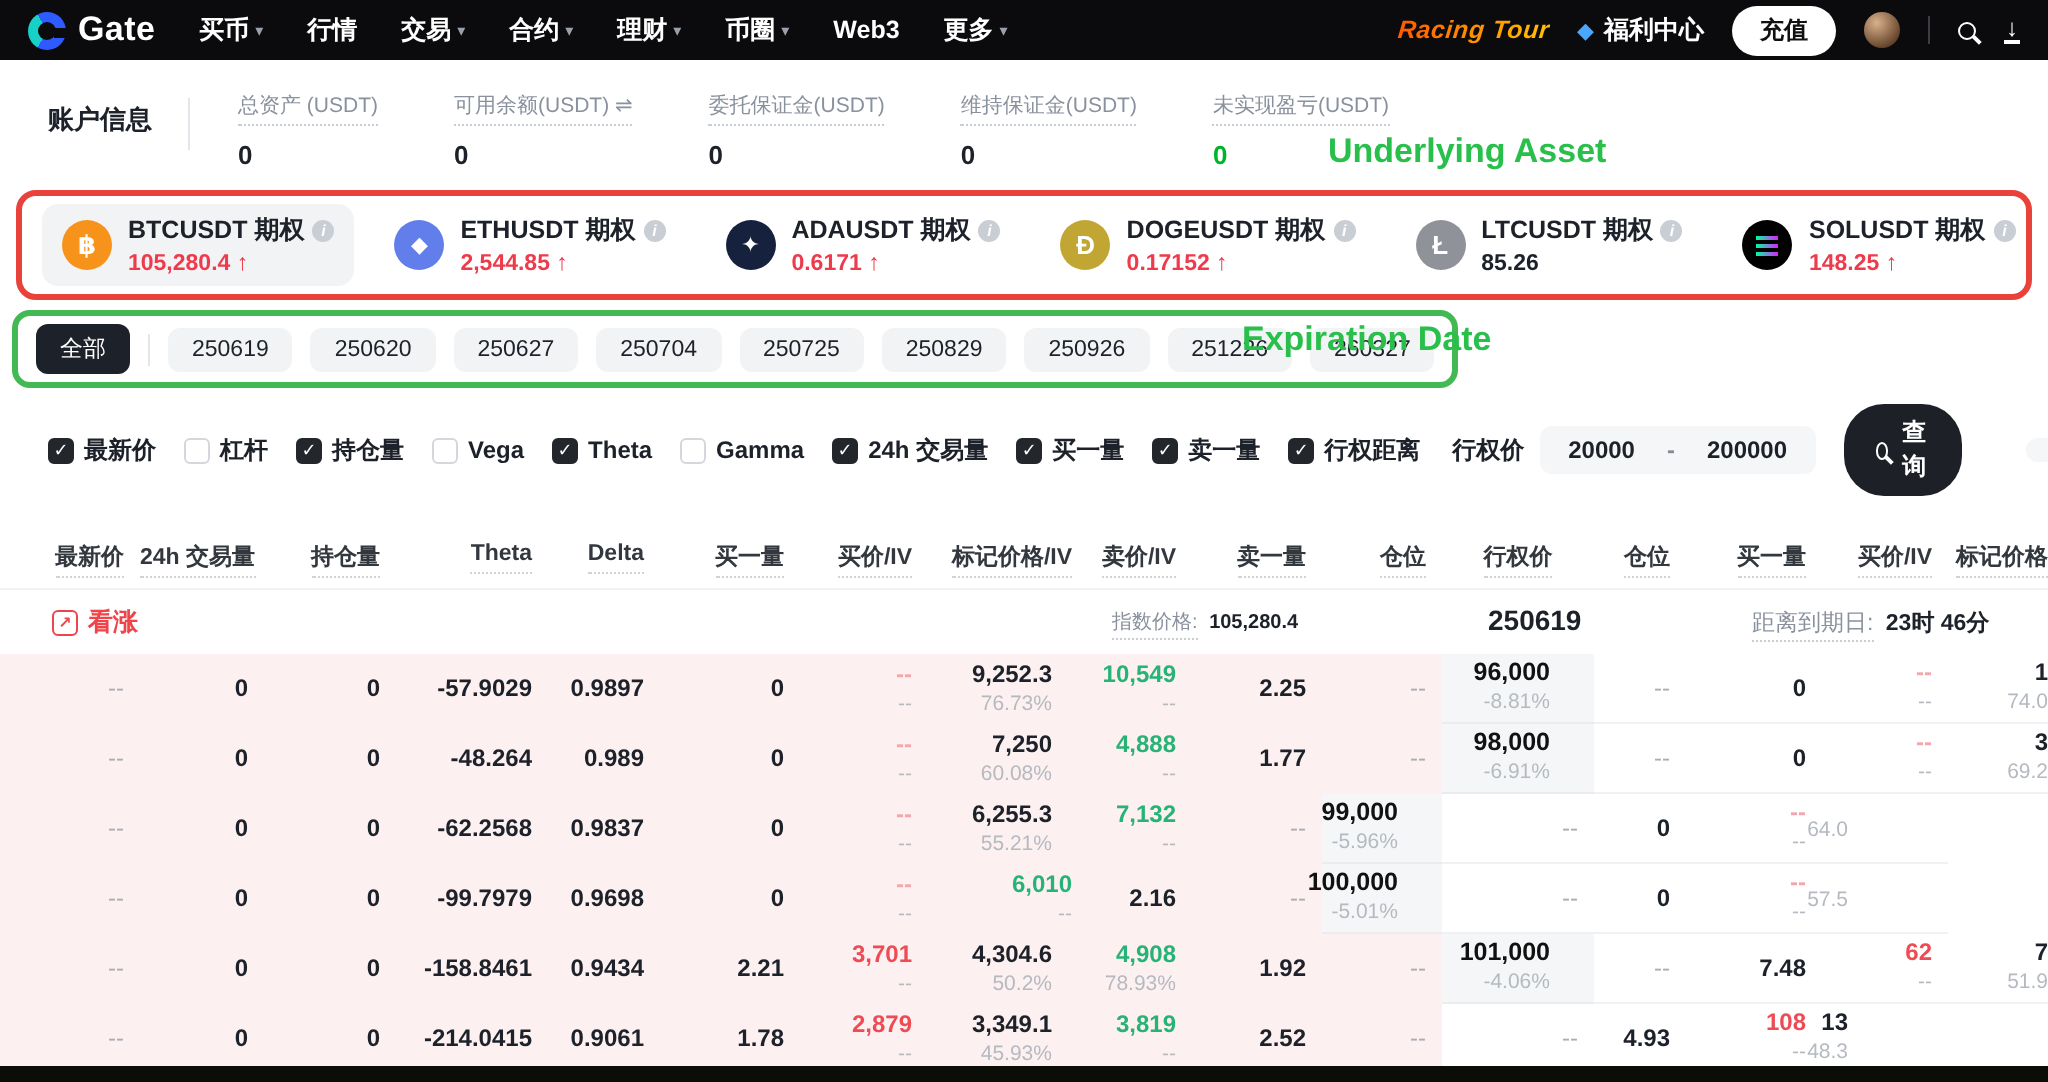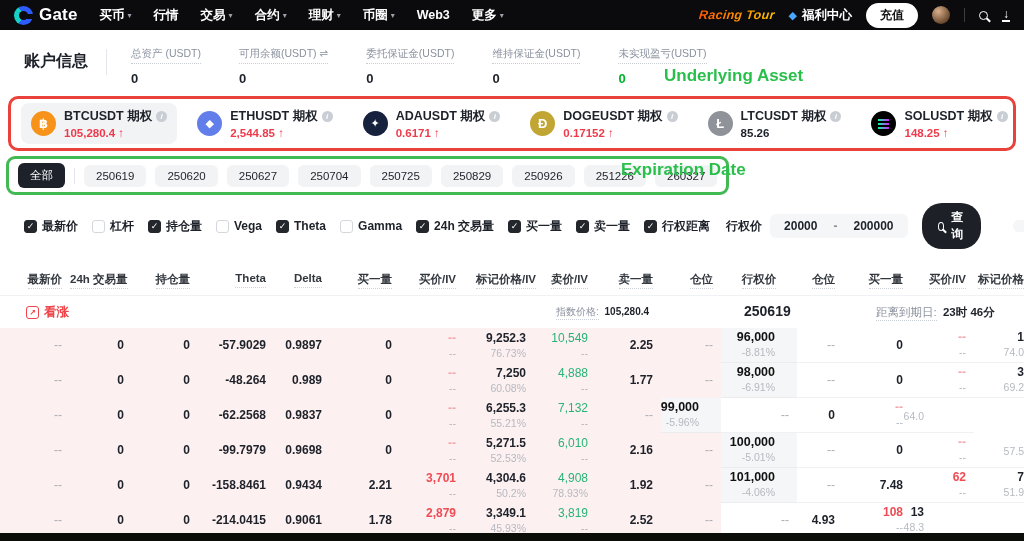--- a/index.html
+++ b/index.html
@@ -27,21 +27,21 @@
     border-radius:13px; padding:4px 14px; cursor:pointer; }
   .avatar { width:18px; height:18px; border-radius:50%;
     background:radial-gradient(circle at 35% 30%,#d9b08c,#6b4a2f 70%,#2d2018); }
   .vdiv { width:1px; height:14px; background:#3a3d44; }
   .mag { width:9px; height:9px; border:1.7px solid #fff; border-radius:50%; position:relative; display:inline-block; }
   .mag::after { content:""; position:absolute; width:5px; height:1.7px; background:#fff; transform:rotate(45deg); right:-4px; bottom:-2px; }
   .dl { color:#fff; font-size:12px; font-weight:800; border-bottom:2px solid #fff; line-height:11px; padding:0 1px; }
 
   
   .account { display:flex; align-items:flex-start; padding:13px 0 6px 24px; gap:18px; }
-  .acct-title { font-size:16px; font-weight:700; padding-top:8px; }
+  .acct-title { font-size:13px; font-weight:700; padding-top:8px; }
   .acct-div { width:1px; height:26px; background:#e5e6eb; margin-top:6px; }
   .acct-fields { display:flex; gap:38px; margin-left:6px; }
   .af-label { font-size:10.5px; color:#8a919e; border-bottom:1px dotted #c9cdd4; padding-bottom:2px; display:inline-block; }
   .af-value { font-size:13px; font-weight:600; margin-top:7px; }
   .af-value.green { color:#00b42a; }
 
   
   .anno { position:absolute; color:#29bf4b; font-size:17px; font-weight:600; z-index:30; }
   #anno-underlying { left:664px; top:66px; }
   #anno-expiration { left:621px; top:160px; }
@@ -106,21 +106,21 @@
 
   .rows { height:238px; overflow:hidden; }
   .cell { height:35px; padding-right:8px; text-align:right; font-size:12px;
     display:flex; flex-direction:column; justify-content:center; align-items:flex-end; line-height:13px; }
   .bg-call { background:#fdf0f0; }
   .bg-strike { background:#f5f6f7; border-bottom:1px solid #ececee; }
   .bg-put { background:#fff; border-bottom:1px solid #f0f1f2; }
   .muted { color:#a9aeb6; }
   .sub { font-size:10.5px; color:#b5bac1; margin-top:2px; }
   .t-red { color:#ee4b54; font-weight:600; } .t-red.dim { color:#f3a7ad; }
-  .t-green { color:#27b376; font-weight:400; }
+  .t-green { color:#27b376; font-weight:700; }
   .t-dark { color:#1d2129; font-weight:600; }
   .t-strike { color:#111; font-weight:800; font-size:12.5px; }
   .cell.c-mark { padding-right:18px; } .cell.c-strike { padding-right:22px; }
   .cell.c-last { padding-right:50px; }
 
   .bottom-strip { position:absolute; left:0; bottom:0; width:1024px; height:8px; background:#0a0d08; z-index:40; }
 </style>
 </head>
 <body>
 
@@ -540,24 +540,20 @@
       <div class="cell bg-call">
         <span class="t-dark">0.9698</span>
       </div>
       <div class="cell bg-call">
         <span class="t-dark">0</span>
       </div>
       <div class="cell bg-call">
         <span class="t-red dim">--</span>
         <span class="sub">--</span>
       </div>
-      <div class="cell bg-call c-mark">
-        <span class="t-dark">5,271.5</span>
-        <span class="sub">52.53%</span>
-      </div>
       <div class="cell bg-call">
         <span class="t-green">6,010</span>
         <span class="sub">--</span>
       </div>
       <div class="cell bg-call">
         <span class="t-dark">2.16</span>
       </div>
       <div class="cell bg-call">
         <span class="muted">--</span>
       </div>

